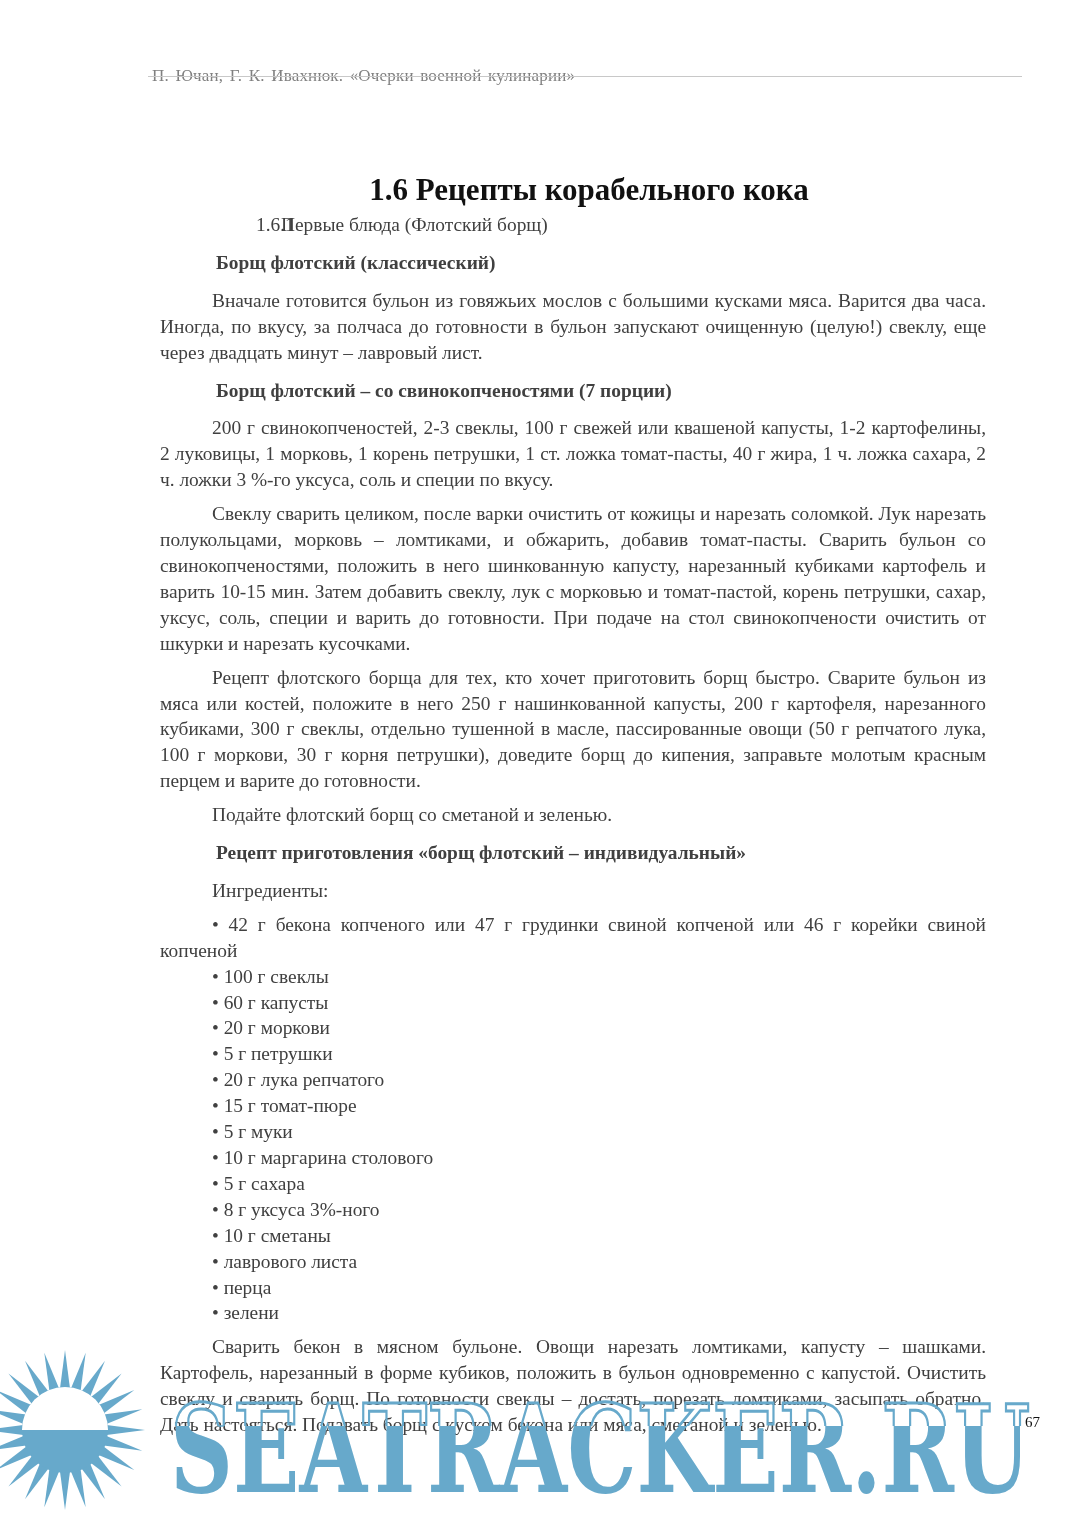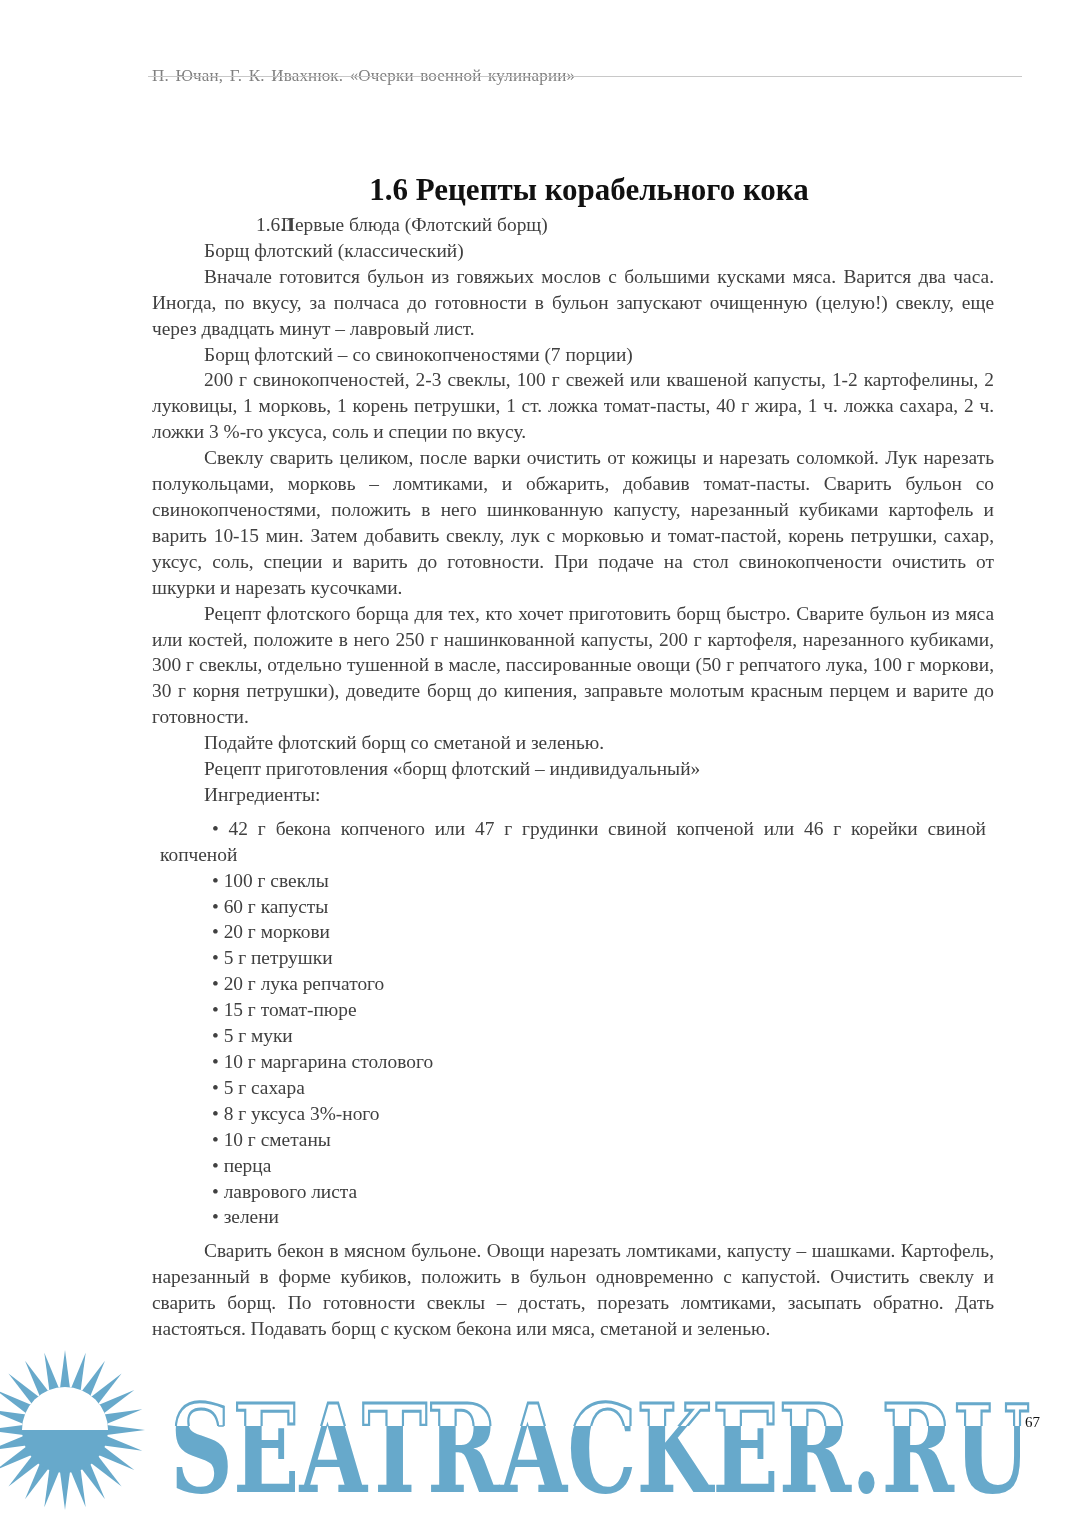--- a/index.html
+++ b/index.html
@@ -17,25 +17,25 @@
   .chapter-title {
     position: absolute; left: 152px; width: 842px; top: 156px;
     text-align: center; font-family: "Liberation Serif", serif;
     font-weight: bold; font-size: 31px; color: #111; margin: 16px;
   }
   .body-text {
     position: absolute; left: 152px; top: 212px; width: 842px;
     font-family: "Liberation Serif", serif; font-size: 19.4px; line-height: 25.9px;
     color: #404040;
   }
-  .body-text p { margin: 0; text-align: justify; text-indent: 52px; }
+  .body-text p { margin: 8px; text-align: justify; text-indent: 52px; }
   .body-text .subsec { text-indent: 52px; }
   .body-text .subsec .num { display: inline-block; width: 77px; }
   .body-text h3 {
-    margin: 0; font-size: 19.4px; font-weight: normal; text-indent: 52px; line-height: 25.9px;
+    margin: 12px; font-size: 19.4px; font-weight: bold; text-indent: 52px; line-height: 25.9px;
   }
   .body-text ul { list-style: none; margin: 8px; padding: 0; }
   .body-text li { text-indent: 52px; text-align: justify; }
   .page-number {
     position: absolute; left: 1025px; top: 1414px;
     font-family: "Liberation Serif", serif; font-size: 15px; color: #111;
     z-index: 3;
     text-align: center;
   }
   .watermark { position: absolute; left: 0; top: 1350px; width: 1080px; height: 165px; z-index: 2; pointer-events: none; }
@@ -81,22 +81,22 @@
         <li>• 60 г капусты</li>
         <li>• 20 г моркови</li>
         <li>• 5 г петрушки</li>
         <li>• 20 г лука репчатого</li>
         <li>• 15 г томат-пюре</li>
         <li>• 5 г муки</li>
         <li>• 10 г маргарина столового</li>
         <li>• 5 г сахара</li>
         <li>• 8 г уксуса 3%-ного</li>
         <li>• 10 г сметаны</li>
+        <li>• лаврового листа</li>
         <li>• перца</li>
-        <li>• лаврового листа</li>
         <li>• зелени</li>
       </ul>
       <p>Сварить бекон в мясном бульоне. Овощи нарезать ломтиками, капусту – шашками. Картофель, нарезанный в форме кубиков, положить в бульон одновременно с капустой. Очистить свеклу и сварить борщ. По готовности свеклы – достать, порезать ломтиками, засыпать обратно. Дать настояться. Подавать борщ с куском бекона или мяса, сметаной и зеленью.</p>
     </section>
   </div>
 
   <div class="page-number">67</div>
 
   <svg class="watermark" viewBox="0 0 1080 165" width="1080" height="165">
     <defs>

